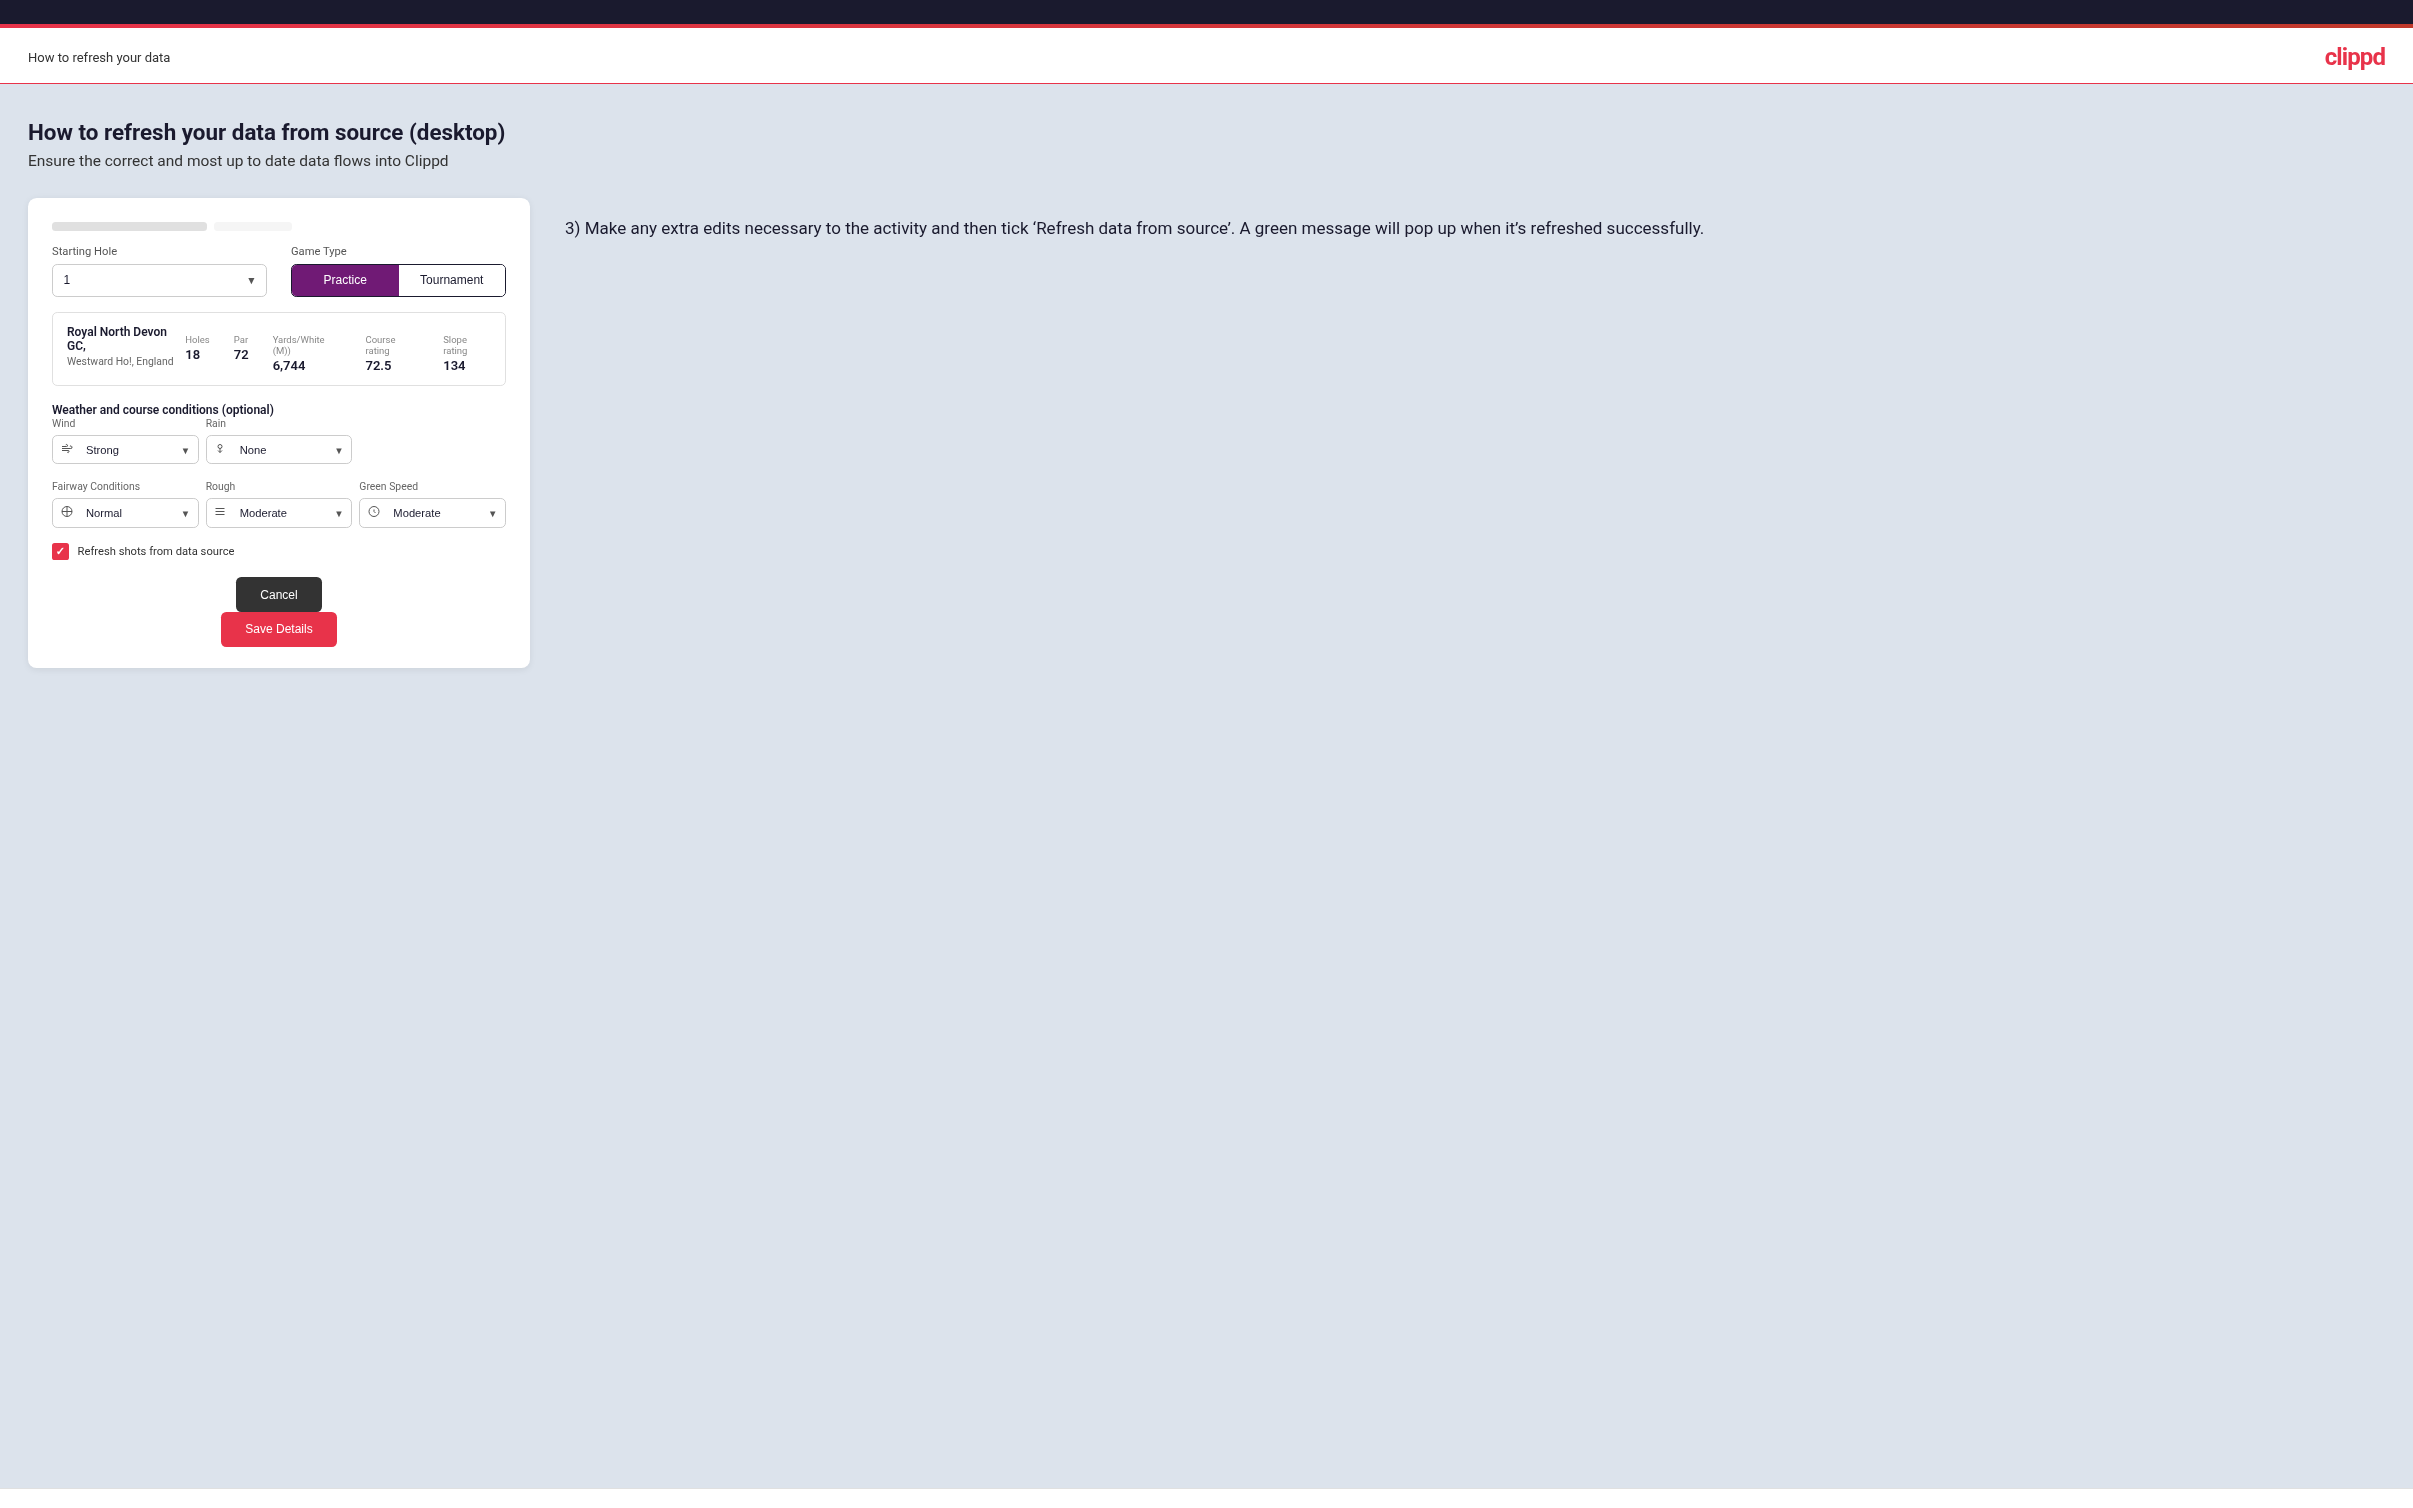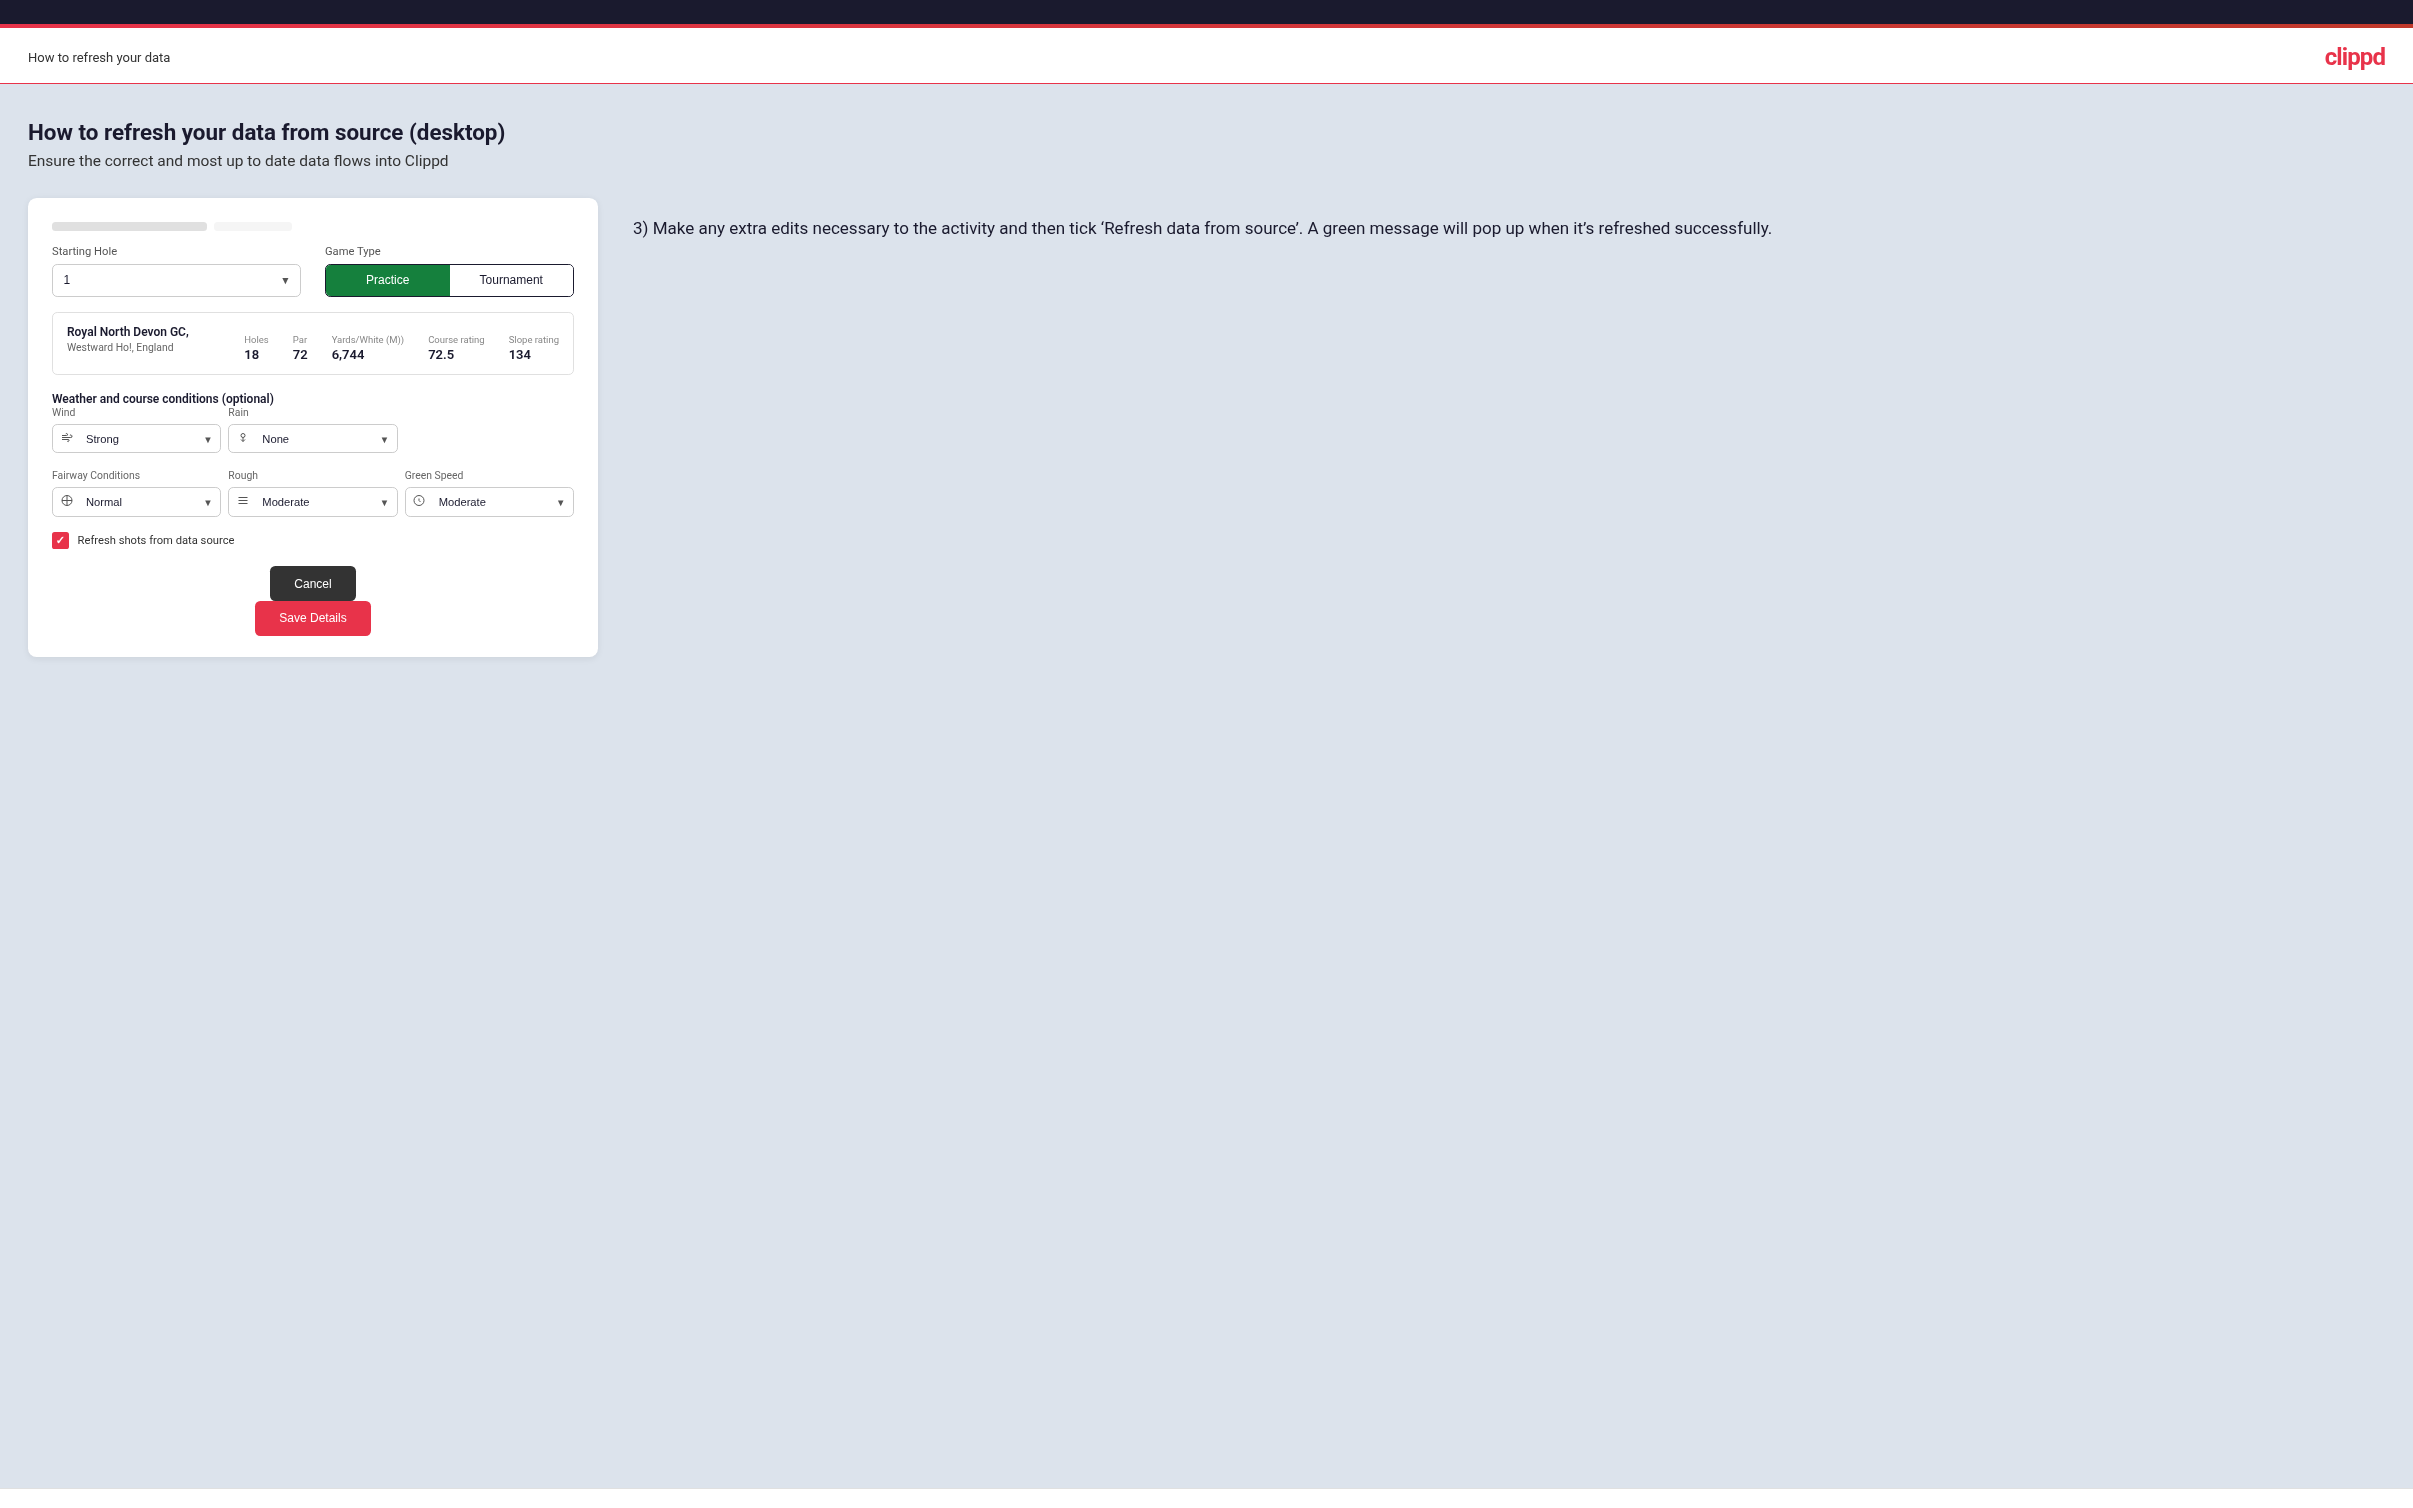--- a/index.html
+++ b/index.html
@@ -53,21 +53,21 @@
     }
     .content-row {
       display: flex;
       gap: 35px;
       align-items: flex-start;
     }
     .card {
       background: #fff;
       border-radius: 8.6px;
       padding: 24px 24px 21px 24px;
-      width: 570px;
+      width: 502px;
       min-width: 500px;
       box-shadow: 0 1.7px 7px rgba(0,0,0,0.07);
     }
     .form-row {
       display: flex;
       gap: 24px;
       margin-bottom: 15.5px;
     }
     .form-group {
       display: flex;
@@ -112,21 +112,21 @@
     .game-type-btn {
       flex: 1;
       padding: 8.6px 0;
       font-size: 12px;
       font-weight: 500;
       border: none;
       cursor: pointer;
       transition: background 0.2s;
     }
     .game-type-btn.active {
-      background: #15803d;
+      background: #701a75;
       color: #fff;
     }
     .game-type-btn.inactive {
       background: #fff;
       color: #1a1a2e;
     }
 
     .course-info-box {
       border: 0.9px solid #e0e0e0;
       border-radius: 5.2px;

